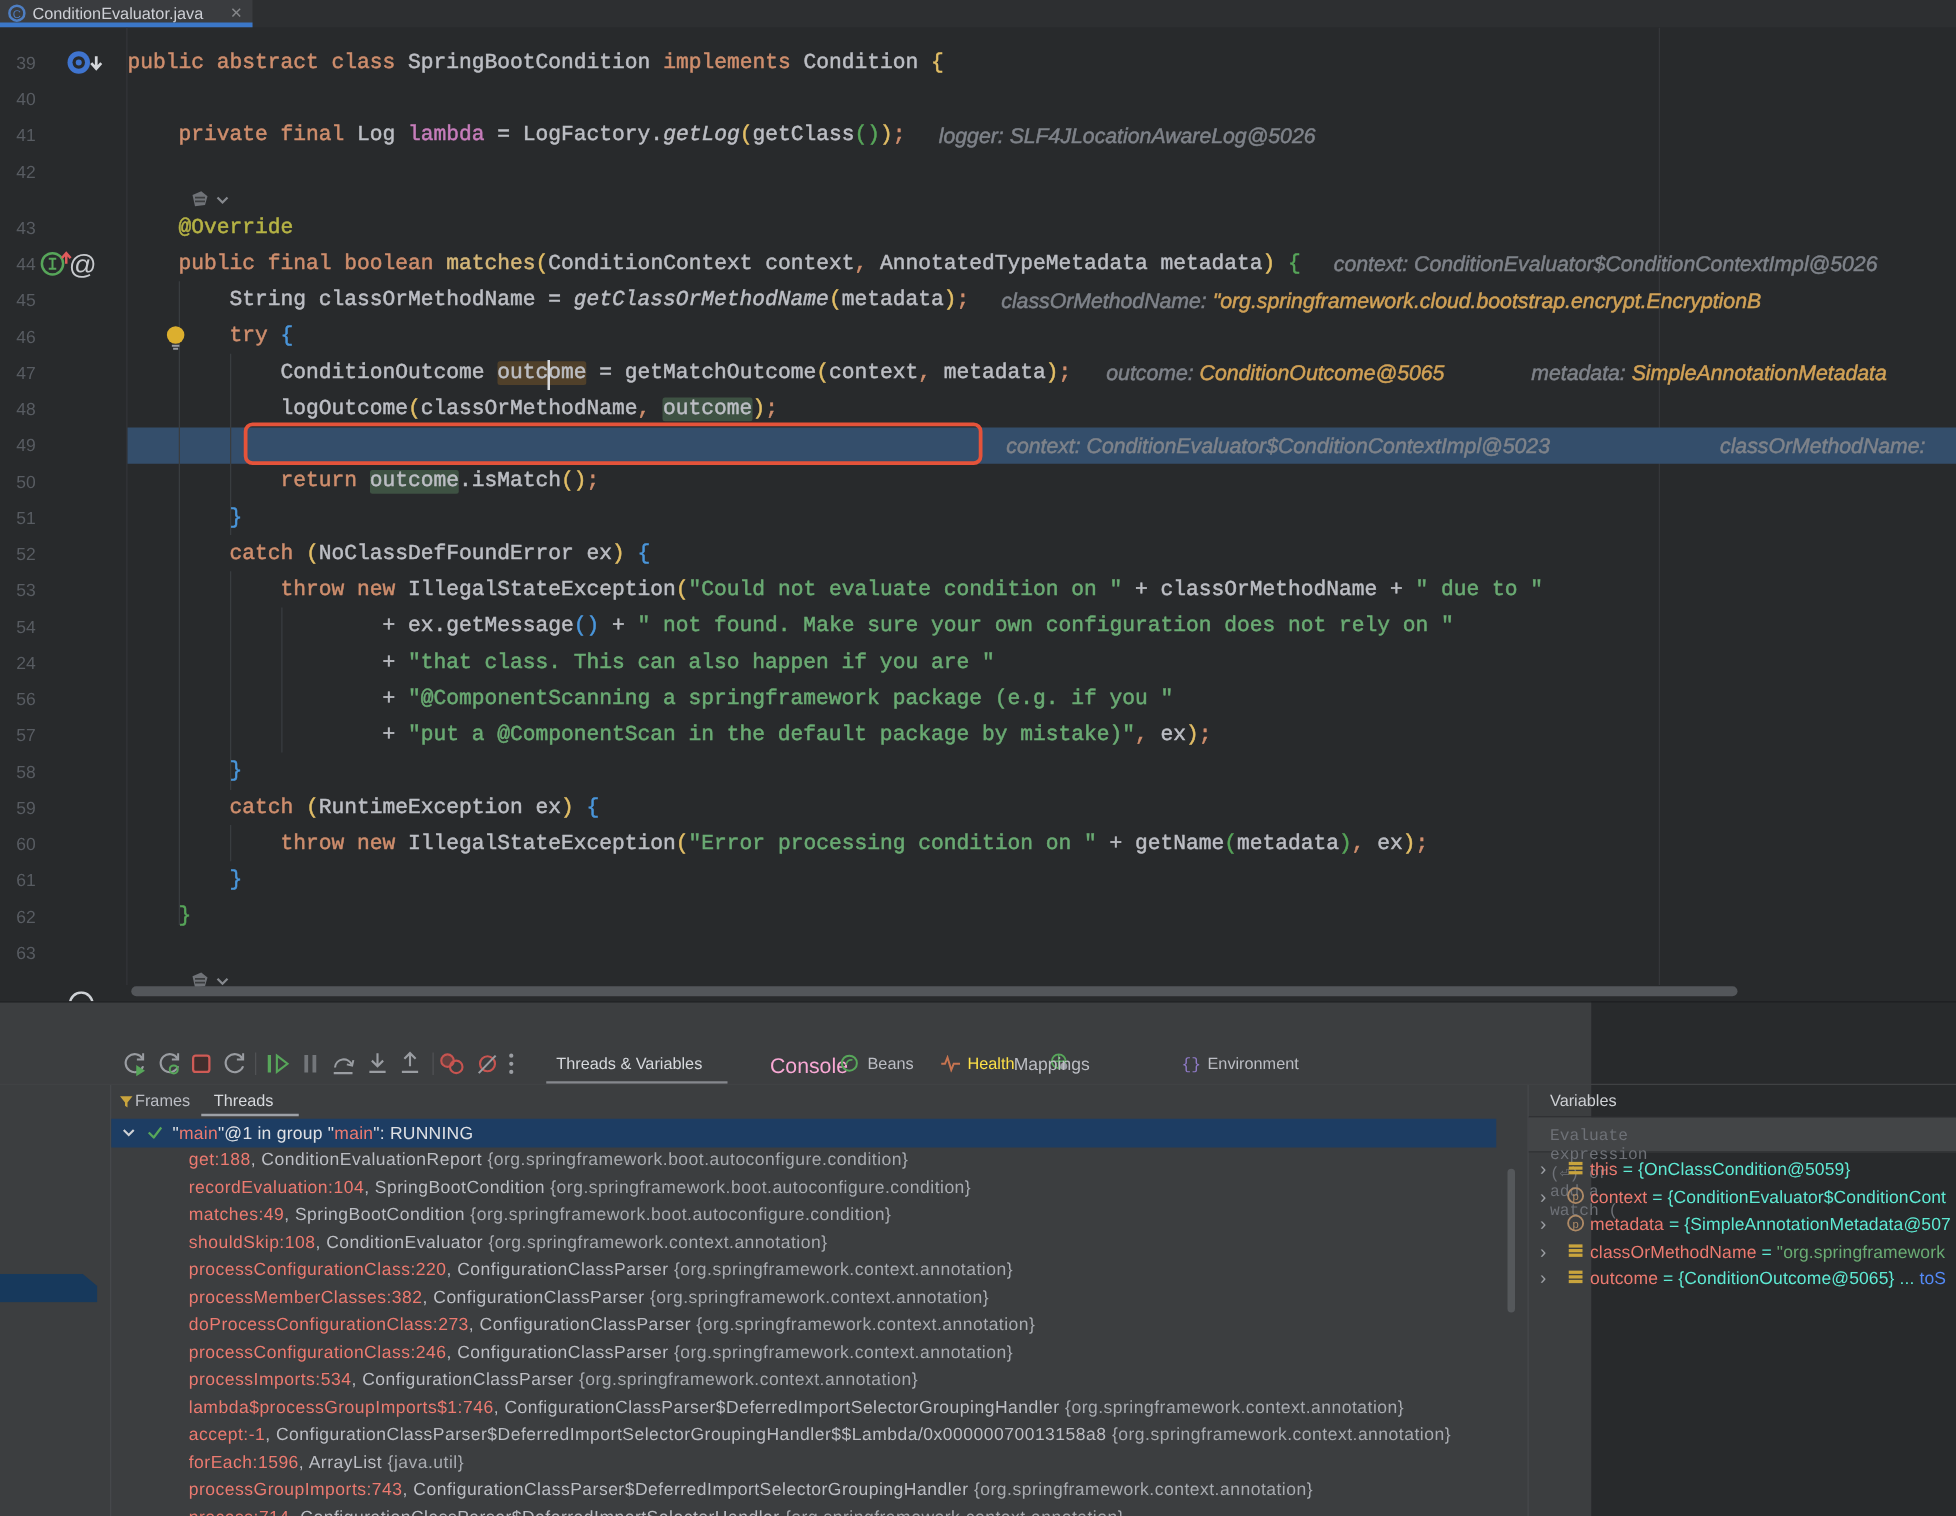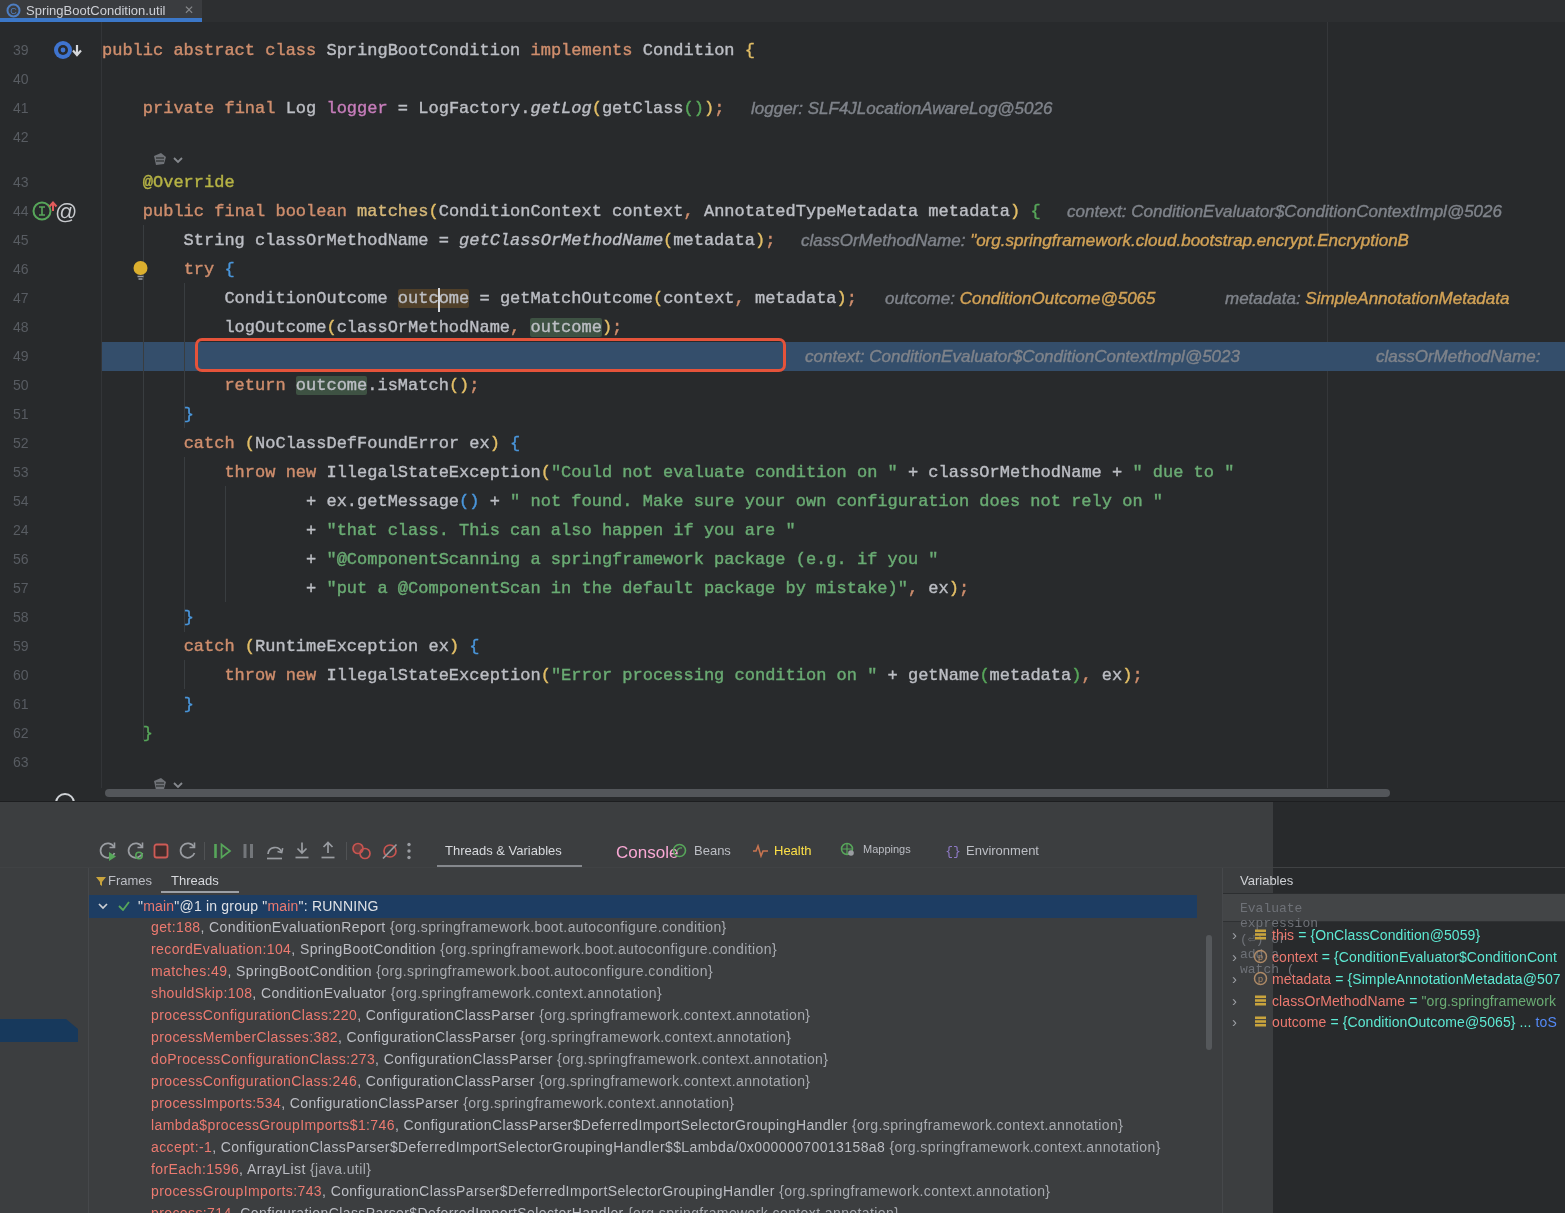--- a/index.html
+++ b/index.html
@@ -45,21 +45,21 @@
 .vl{color:#548af7}
 </style>
 </head>
 <body>
 <div id="tabbar">
   <div id="tab">
     <svg width="15" height="15" style="position:absolute;left:6px;top:3px" viewBox="0 0 15 15">
         <circle cx="7.5" cy="7.5" r="6" fill="none" stroke="#4e7ec2" stroke-width="2"></circle>
         <text x="7.5" y="11" font-size="9" fill="#4e7ec2" text-anchor="middle" font-family="Liberation Sans">C</text>
       </svg>
-    <span style="position:absolute;left:26px;top:3px">SpringBootCondition.util</span>
+    <span style="position:absolute;left:26px;top:3px">ConditionEvaluator.java</span>
     <span style="position:absolute;left:184px;top:3px;color:#85878a;font-size:12px">✕</span>
   </div>
   <div id="tabline"></div>
 </div>
 <div id="ed">
 <div id="gutline"></div>
 <div id="wrapguide"></div>
 <div id="execline"></div>
 <div class="ig" style="left:143px;top:203px;height:515px"></div>
 <div class="ig" style="left:184px;top:261px;height:145px"></div>
@@ -85,21 +85,21 @@
 <div class="ln" style="top:493.5px">24</div>
 <div class="ln" style="top:522.5px">56</div>
 <div class="ln" style="top:551.5px">57</div>
 <div class="ln" style="top:580.5px">58</div>
 <div class="ln" style="top:609.5px">59</div>
 <div class="ln" style="top:638.5px">60</div>
 <div class="ln" style="top:667.5px">61</div>
 <div class="ln" style="top:696.5px">62</div>
 <div class="ln" style="top:725.5px">63</div>
 <div class="cl" style="top:13.5px"><span class="k">public abstract class</span> SpringBootCondition <span class="k">implements</span> Condition <span class="g1">{</span></div>
-<div class="cl" style="top:71.5px">    <span class="k">private final</span> Log <span class="f">logger</span> = LogFactory.<i>getLog</i><span class="g1">(</span>getClass<span class="g2">()</span><span class="g1">)</span><span class="k">;</span></div>
+<div class="cl" style="top:71.5px">    <span class="k">private final</span> Log <span class="f">lambda</span> = LogFactory.<i>getLog</i><span class="g1">(</span>getClass<span class="g2">()</span><span class="g1">)</span><span class="k">;</span></div>
 <div class="cl" style="top:145.5px">    <span class="an">@Override</span></div>
 <div class="cl" style="top:174.5px">    <span class="k">public final boolean</span> <span class="m">matches</span><span class="g1">(</span>ConditionContext context<span class="k">,</span> AnnotatedTypeMetadata metadata<span class="g1">)</span> <span class="g2">{</span></div>
 <div class="cl" style="top:203.5px">        String classOrMethodName = <i>getClassOrMethodName</i><span class="g1">(</span>metadata<span class="g1">)</span><span class="k">;</span></div>
 <div class="cl" style="top:232.5px">        <span class="k">try</span> <span class="g3">{</span></div>
 <div class="cl" style="top:290.5px">            logOutcome<span class="g1">(</span>classOrMethodName<span class="k">,</span> <span class="hl1">outcome</span><span class="g1">)</span><span class="k">;</span></div>
 <div class="cl" style="top:261.5px">            ConditionOutcome <span class="hl2">outcome</span> = getMatchOutcome<span class="g1">(</span>context<span class="k">,</span> metadata<span class="g1">)</span><span class="k">;</span></div>
 <div class="cl" style="top:348.5px">            <span class="k">return</span> <span class="hl1">outcome</span>.isMatch<span class="g1">()</span><span class="k">;</span></div>
 <div class="cl" style="top:377.5px">        <span class="g3">}</span></div>
 <div class="cl" style="top:406.5px">        <span class="k">catch</span> <span class="g1">(</span>NoClassDefFoundError ex<span class="g1">)</span> <span class="g3">{</span></div>
 <div class="cl" style="top:435.5px">            <span class="k">throw new</span> IllegalStateException<span class="g1">(</span><span class="s">"Could not evaluate condition on "</span> + classOrMethodName + <span class="s">" due to "</span></div>
@@ -196,21 +196,21 @@
 <div class="ui" style="position:absolute;left:694px;top:42px;font-size:13px;color:#bcbec4">Beans</div>
 <svg width="17" height="14" style="position:absolute;left:752px;top:43px" viewBox="0 0 17 14">
       <path d="M1 7 h3 l2 -5 l3 10 l2 -5 h5" stroke="#c77450" stroke-width="1.6" fill="none"></path>
     </svg>
 <div class="ui" style="position:absolute;left:774px;top:42px;font-size:13px;color:#fde047">Health</div>
 <svg width="16" height="16" style="position:absolute;left:840px;top:41px" viewBox="0 0 16 16">
       <circle cx="7" cy="7" r="5.5" fill="none" stroke="#57a65a" stroke-width="1.5"></circle>
       <path d="M2 7 h10 M7 2 v10" stroke="#57a65a" stroke-width="1.2"></path>
       <circle cx="11" cy="11" r="2.8" fill="#9a9da2"></circle>
     </svg>
-<div class="ui" style="position:absolute;left:863px;top:42px;font-size:11px;color:#bcbec4">Mappings</div>
+<div class="ui" style="position:absolute;left:811px;top:42px;font-size:14px;color:#bcbec4">Mappings</div>
 <svg width="14" height="16" style="position:absolute;left:946px;top:41px" viewBox="0 0 14 16">
       <text x="7" y="13" text-anchor="middle" font-size="13" fill="#8f7ac6" font-family="Liberation Mono">{}</text>
     </svg>
 <div class="ui" style="position:absolute;left:966px;top:42px;font-size:13px;color:#bcbec4">Environment</div>
 <div style="position:absolute;left:0;top:66px;width:1565px;height:1px;background:#404244"></div>
 <div style="position:absolute;left:88px;top:67px;width:1px;height:345px;background:#46484b"></div>
 <svg width="14" height="14" style="position:absolute;left:94px;top:73px" viewBox="0 0 14 14">
       <path d="M2 3 h10 l-4 5 v4 l-2 -1.5 v-2.5 z" fill="#c9a43d"></path>
     </svg>
 <div class="ui" style="position:absolute;left:108px;top:72px;font-size:13px;color:#bcbec4">Frames</div>

